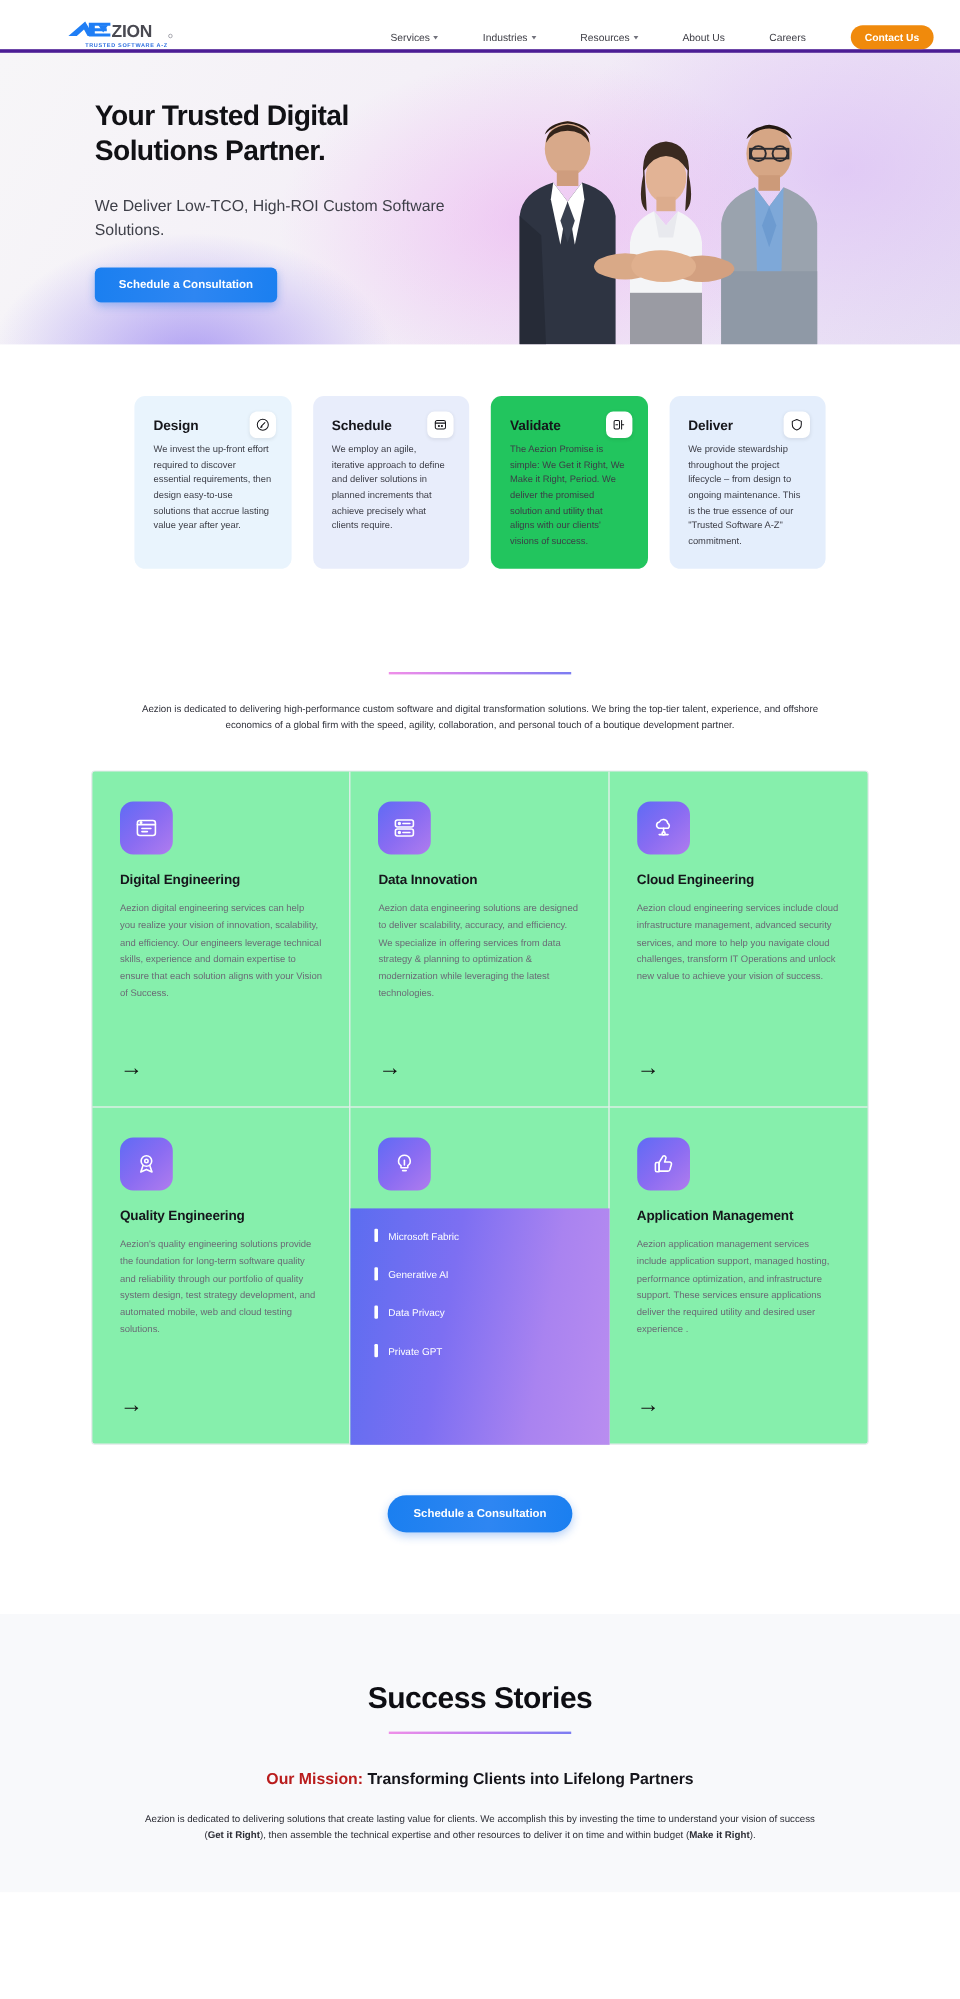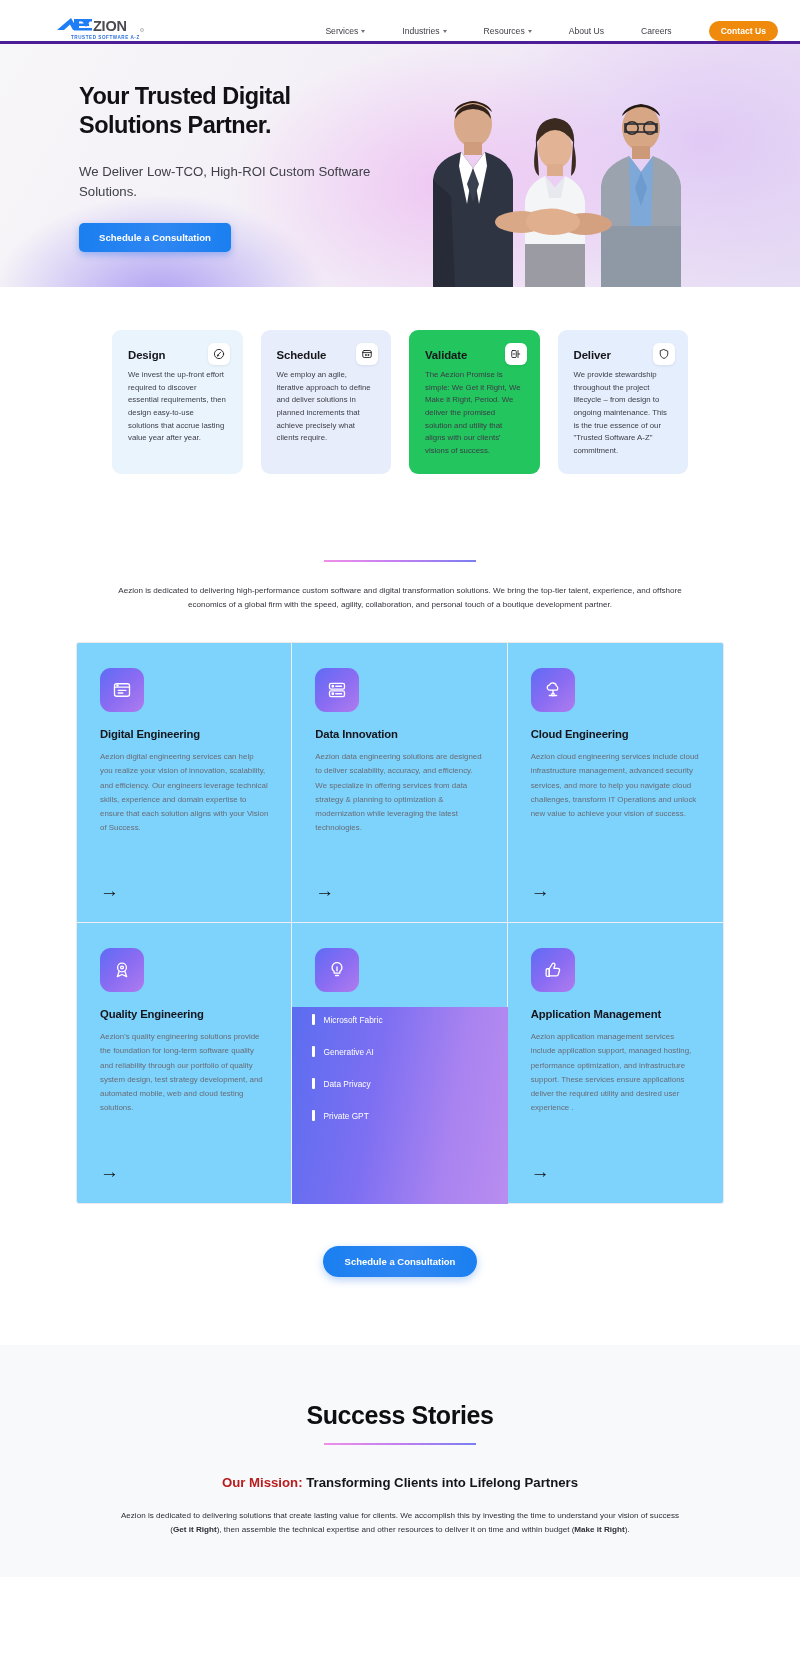--- a/index.html
+++ b/index.html
@@ -137,21 +137,21 @@
     font-size: 8.1px; line-height: 1.72; color: #32333c;
   }
 
   
   .svc-grid {
     width: 648px; margin: 31px auto 0 auto;
     border: 1px solid #e9e9ee;
     border-radius: 3px;
     display: grid;
     grid-template-columns: repeat(3, 1fr);
-    background: #7dd3fc;
+    background: #86efac;
     position: relative;
   }
   .svc {
     padding: 25px 23px 22px 23px;
     border-right: 1px solid #eeeef2;
     border-bottom: 1px solid #eeeef2;
     text-align: left;
     display: flex; flex-direction: column;
     min-height: 280px;
     position: relative;
@@ -171,21 +171,21 @@
     font-size: 19px; line-height: 1; color:#111; cursor:pointer;
     width: 26px;
   }
   
   .innov-panel {
     position: absolute;
     left: 0; right: -1px;
     top: 84px;
     bottom: -1px;
     background: linear-gradient(100deg,#5b6df0 0%, #7d6ff2 38%, #a983f0 72%, #b98df0 100%);
-    padding: 7px 20px 0 20px;
+    padding: 17px 20px 0 20px;
     z-index: 6;
   }
   .innov-item {
     display: flex; align-items: center; gap: 9px;
     color: #ffffff; font-size: 8.3px; font-weight: 500;
     margin-bottom: 21px;
   }
   .innov-bar { width: 2.2px; height: 11px; background: #ffffff; border-radius:1px; flex:none; }
 
   .wwd-cta-wrap { text-align:center; padding: 42px 0 68px 0; background:#fff;}

